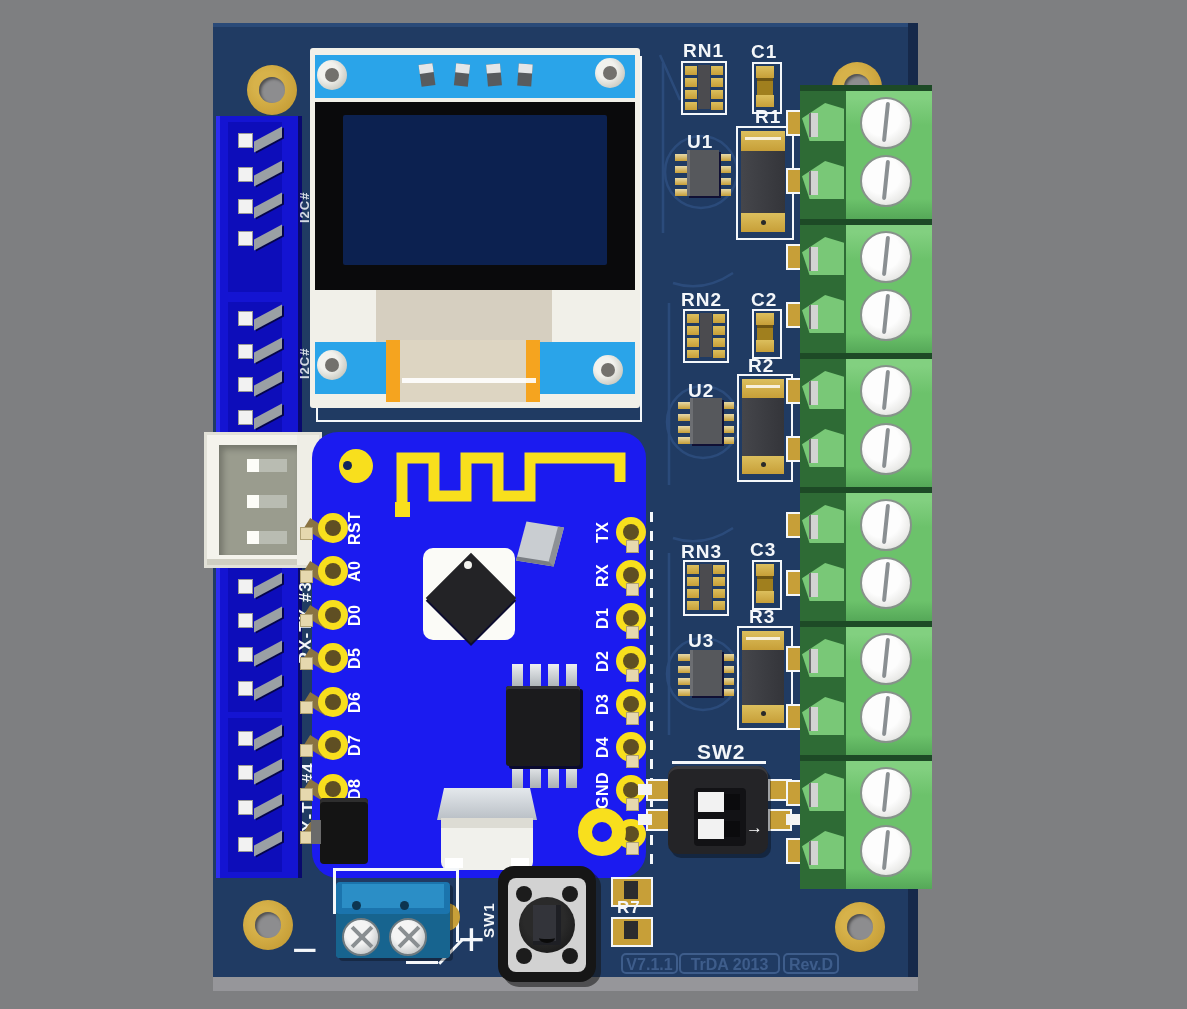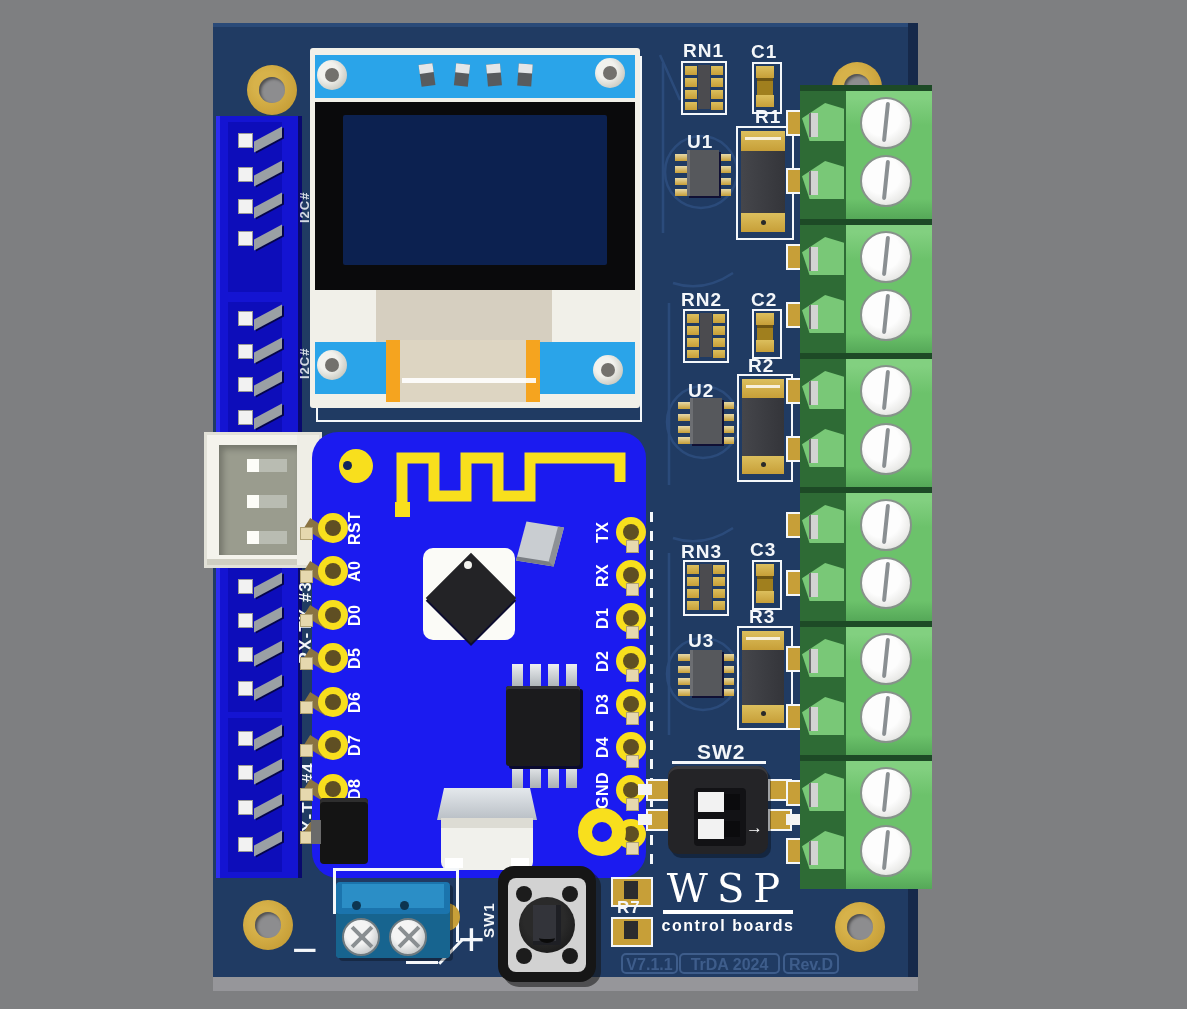--- a/index.html
+++ b/index.html
@@ -496,28 +496,23 @@
   </div>
 
   <div class="silkbox" style="left:611px;top:877px;width:38px;height:26px;background:var(--gold);">
     <div class="abs" style="left:11px;top:2px;width:14px;height:18px;background:#2b2b2e;"></div>
   </div>
   <div class="des" style="left:617px;top:898px;font-size:17px;">R7</div>
   <div class="silkbox" style="left:611px;top:917px;width:38px;height:26px;background:var(--gold);">
     <div class="abs" style="left:11px;top:2px;width:14px;height:18px;background:#2b2b2e;"></div>
   </div>
 
-  <div class="abs" style="left:660px;top:868px;width:136px;height:70px;z-index:3;text-align:center;">
-    <div style="color:#fff;font:400 40px 'DejaVu Serif',serif;letter-spacing:9px;line-height:40px;">WSP</div>
-    <div style="margin:2px auto 0;width:130px;height:4px;background:#fff;"></div>
-    <div style="color:#fff;font:700 16px 'Liberation Sans',sans-serif;letter-spacing:1.5px;margin-top:3px;">control boards</div>
-  </div>
 
   <div class="verbox" style="left:621px;top:953px;width:57px;">V7.1.1</div>
-  <div class="verbox" style="left:679px;top:953px;width:101px;">TrDA 2024</div>
+  <div class="verbox" style="left:679px;top:953px;width:101px;">TrDA 2013</div>
   <div class="verbox" style="left:783px;top:953px;width:56px;">Rev.D</div>
 
   <div class="edgepad" style="left:786px;top:110px;"></div>
   <div class="edgepad" style="left:786px;top:168px;"></div>
   <div class="edgepad" style="left:786px;top:244px;"></div>
   <div class="edgepad" style="left:786px;top:302px;"></div>
   <div class="edgepad" style="left:786px;top:378px;"></div>
   <div class="edgepad" style="left:786px;top:436px;"></div>
   <div class="edgepad" style="left:786px;top:512px;"></div>
   <div class="edgepad" style="left:786px;top:570px;"></div>

